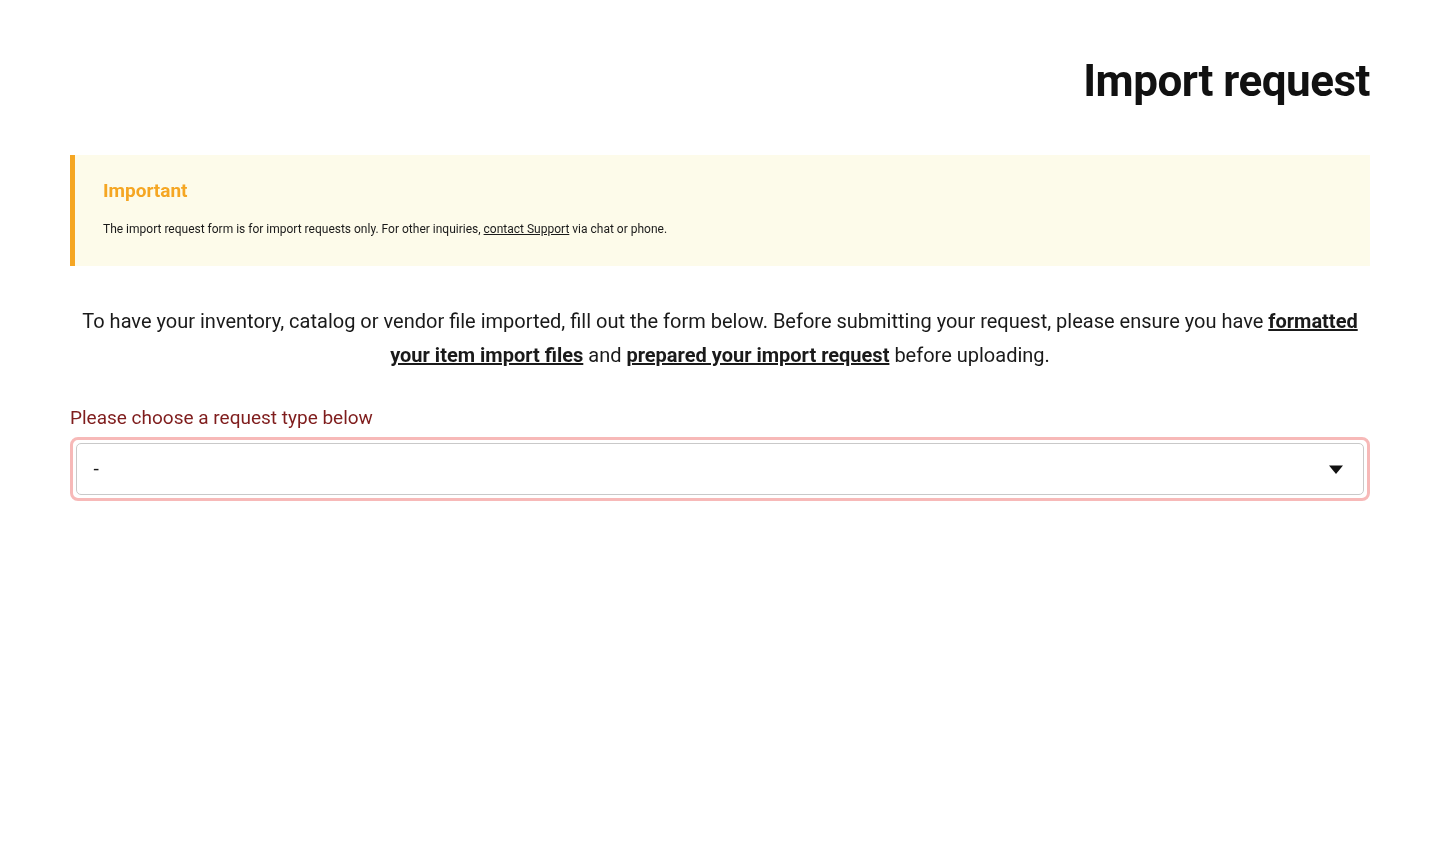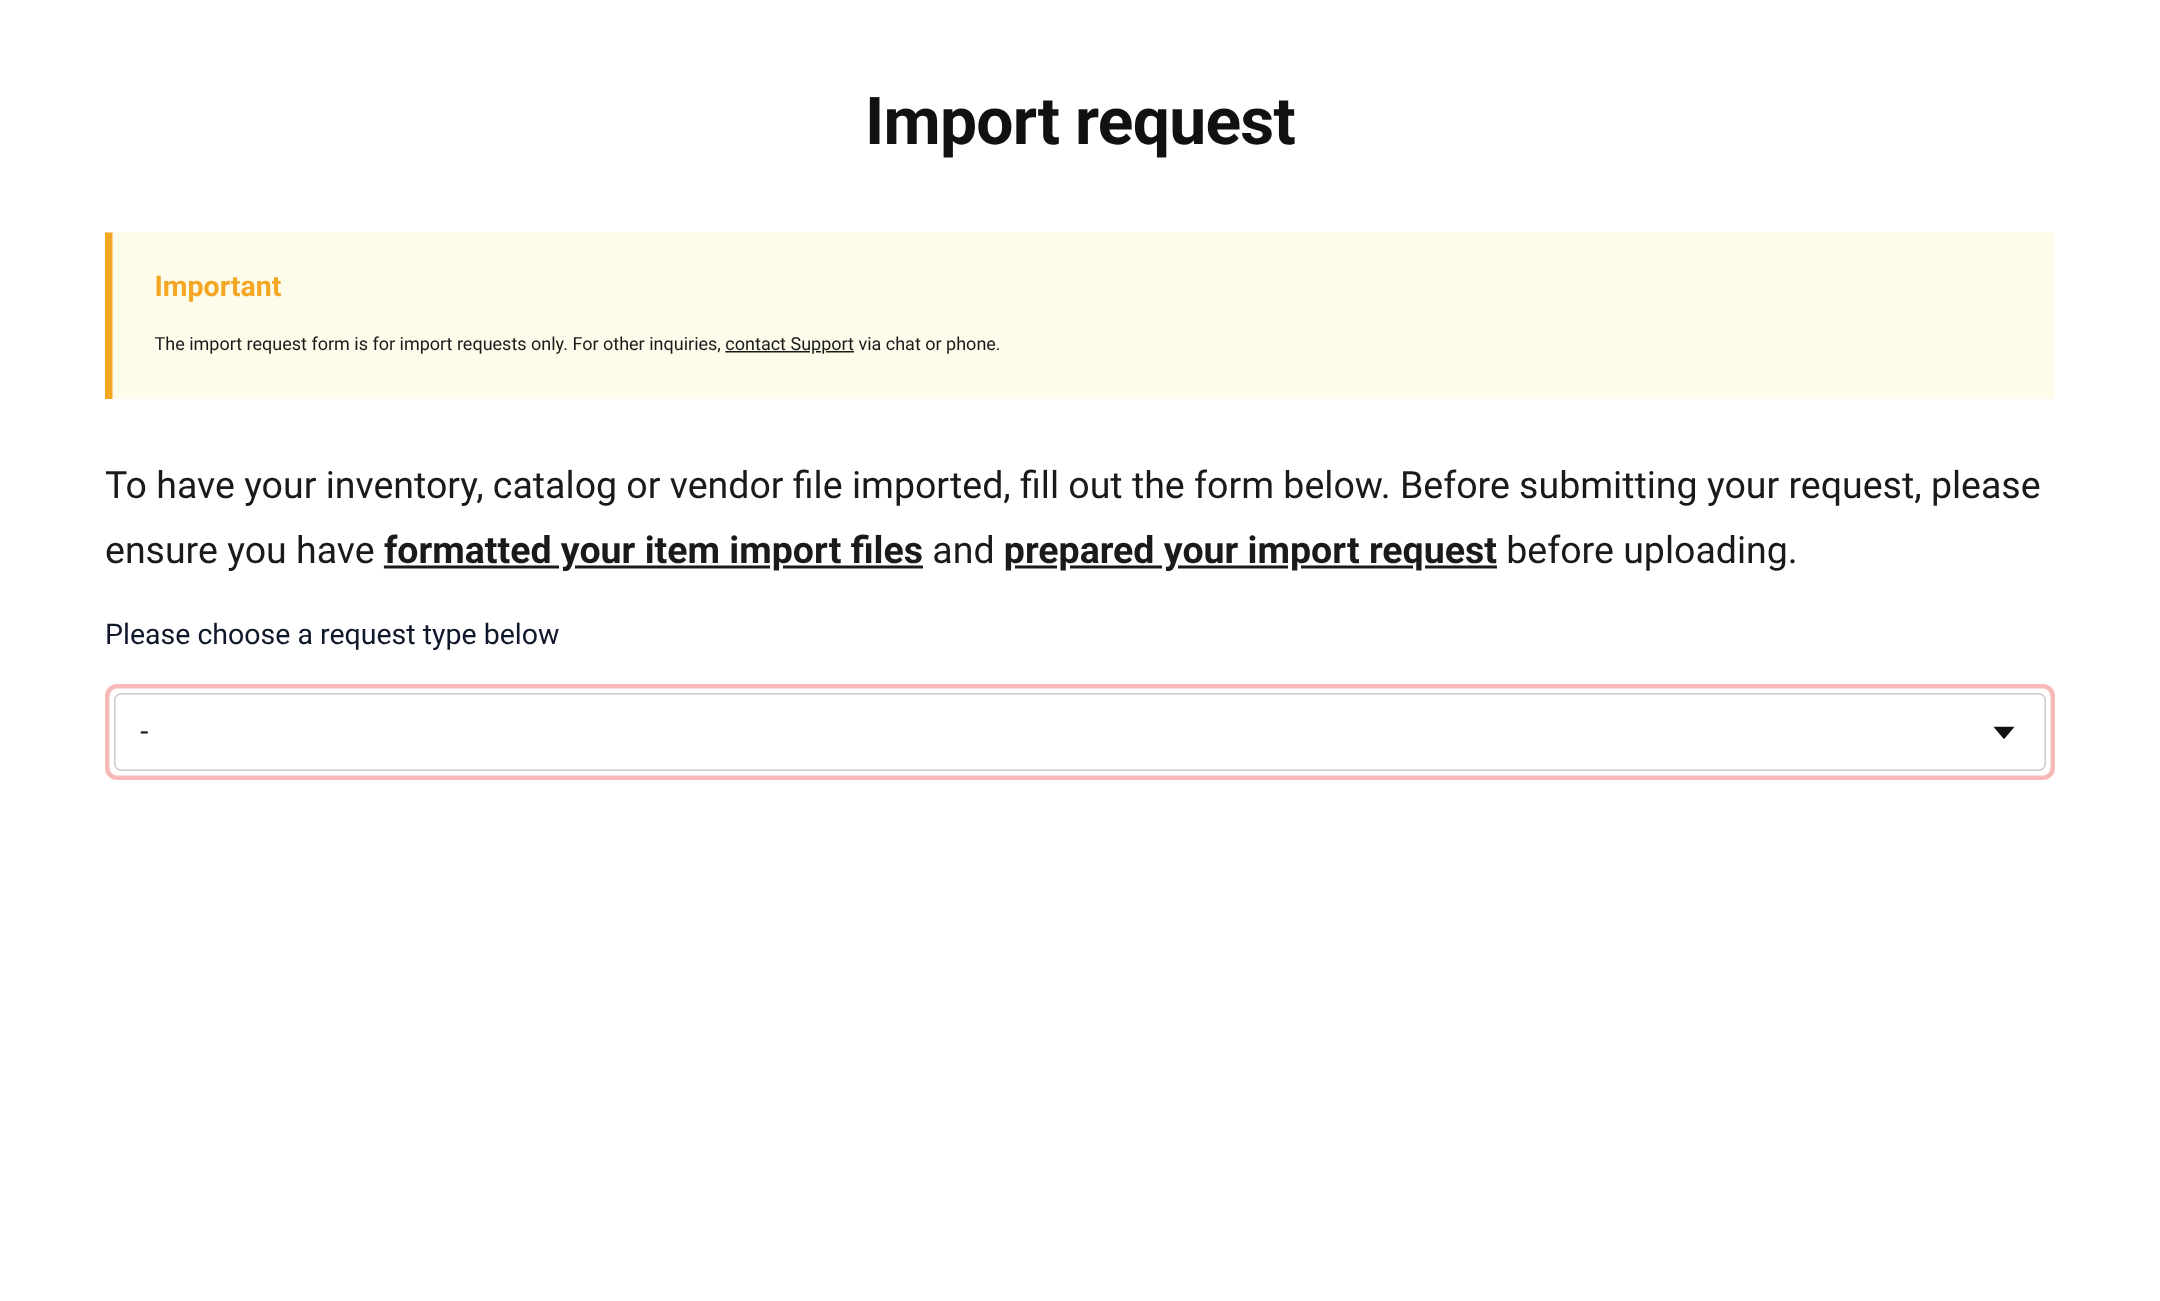--- a/index.html
+++ b/index.html
@@ -14,21 +14,21 @@
     width: 1440px;
     min-height: 867px;
     padding-top: 55px;
   }
   .container {
     max-width: 1320px;
     margin: 0 auto;
     padding: 0 10px;
   }
   .page-title {
-    text-align: center;
+    text-align: right;
     font-size: 44px;
     font-weight: 700;
     letter-spacing: -0.5px;
     color: #111;
     margin-bottom: 48px;
   }
   .callout {
     background: #fdfbea;
     border-left: 5px solid #f5a623;
     padding: 24px 28px 28px 28px;
@@ -43,34 +43,35 @@
   .callout-body {
     font-size: 12px;
     line-height: 1.5;
     color: #1a1a1a;
   }
   .callout-body a {
     color: #1a1a1a;
     text-decoration: underline;
   }
   .instructions {
-    font-size: 25px;
+    font-size: 20px;
     line-height: 1.7;
     color: #1a1a1a;
-    margin-bottom: 22px;
+    margin-bottom: 34px;
+    text-align: center;
   }
   .instructions a {
     color: #1a1a1a;
     font-weight: 700;
     text-decoration: underline;
   }
   .field-label {
     font-size: 19px;
-    color: #0f172a;
-    margin-bottom: 22px;
+    color: #7f1d1d;
+    margin-bottom: 8px;
   }
   .select-wrapper {
     position: relative;
     width: 100%;
   }
   .select-highlight {
     border: 3px solid #f7b9b8;
     border-radius: 8px;
     padding: 3px;
   }

